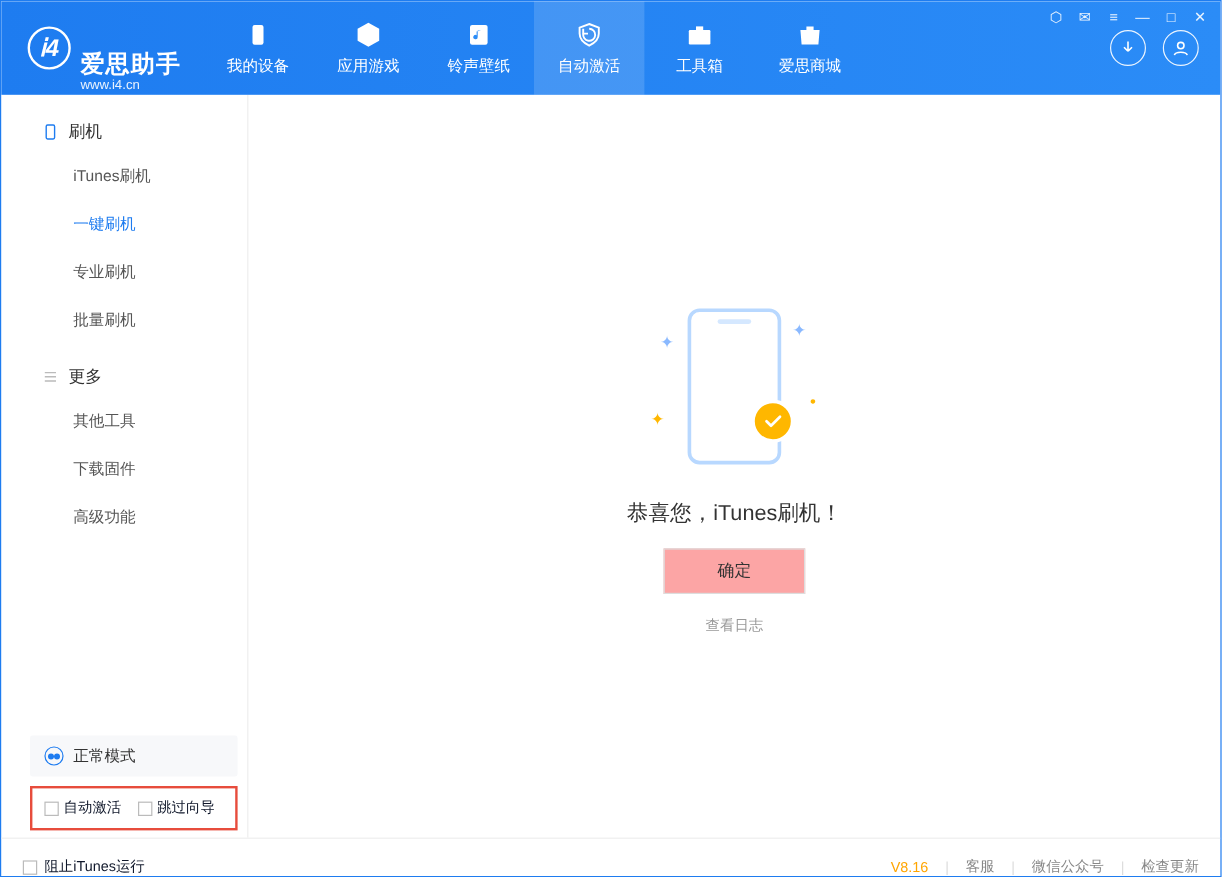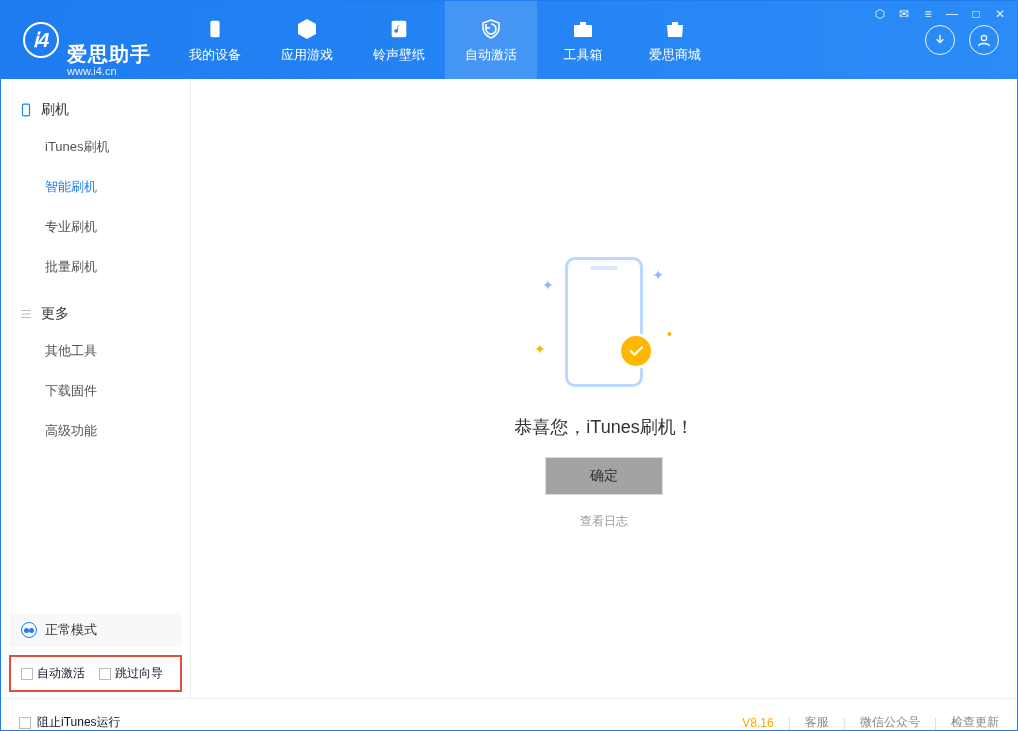--- a/index.html
+++ b/index.html
@@ -21,21 +21,21 @@
 
 .header-right { margin-left: auto; display: flex; align-items: center; gap: 14px; padding-right: 18px; }
 .hr-circle { width: 30px; height: 30px; border: 1.5px solid rgba(255,255,255,0.9); border-radius: 50%; display: flex; align-items: center; justify-content: center; cursor: pointer; color:#fff; }
 .hr-circle svg { width: 16px; height: 16px; fill: none; stroke: #fff; stroke-width: 2; }
 
 .win-controls { position: absolute; top: 6px; right: 10px; display: flex; gap: 10px; font-size: 12px; color: rgba(255,255,255,0.9); }
 .win-controls span { cursor: pointer; width:14px; text-align:center; }
 
 
 .body { display: flex; height: calc(100% - 78px - 32px); }
-.sidebar { width: 190px; border-right: 1px solid #eee; display: flex; flex-direction: column; }
+.sidebar { width: 190px; border-right: 1px solid #eee; display: flex; flex-direction: column; margin-left: 16px; }
 .side-scroll { flex: 1; overflow: auto; padding-top: 14px; }
 .side-section-title { display: flex; align-items: center; gap: 8px; padding: 8px 18px; font-size: 14px; color: #333; font-weight: 500; }
 .side-section-title .sicon { width:14px; height:14px; display:inline-block; }
 .side-item { padding: 11px 18px 11px 44px; font-size: 13px; color: #555; cursor: pointer; }
 .side-item.active { color: #1e7cf0; }
 
 .device-box { background: #f7f8fa; padding: 8px 12px; margin: 0 8px 8px 8px; border-radius: 2px; display:flex; align-items:center; gap:8px; }
 .device-mode-icon { width:16px; height:16px; border-radius:50%; border:1.5px solid #1e7cf0; display:flex; align-items:center; justify-content:center; position:relative;}
 .device-mode-icon::before, .device-mode-icon::after { content:""; position:absolute; width:5px; height:5px; background:#1e7cf0; border-radius:50%; }
 .device-mode-icon::before { left:2px; top:5px; }
@@ -57,21 +57,21 @@
 .main { flex: 1; display: flex; flex-direction: column; align-items: center; justify-content: center; gap: 18px; }
 .success-graphic { width: 160px; height: 150px; position: relative; display:flex; align-items:center; justify-content:center; }
 .phone-outline { width: 78px; height: 130px; border: 3px solid #b8d8ff; border-radius: 10px; background: #fff; position: relative; }
 .phone-outline::before { content:""; position:absolute; top:6px; left:50%; transform:translateX(-50%); width:28px; height:4px; background:#d5e8ff; border-radius:2px;}
 .check-badge { position:absolute; right:30px; bottom:28px; width:36px; height:36px; background:#ffb700; border-radius:50%; display:flex; align-items:center; justify-content:center; border:3px solid #fff; }
 .check-badge svg { width:18px; height:18px; stroke:#fff; fill:none; stroke-width:3; stroke-linecap:round; stroke-linejoin:round; }
 .sparkle { position:absolute; color:#ffb700; font-size:14px; }
 .s1 { left:18px; top:30px; color:#8ab9ff;} .s2{left:10px; bottom:40px;} .s3{right:20px; top:20px; color:#8ab9ff;} .s4{right:12px; bottom:55px;}
 
 .success-text { font-size: 18px; color: #333; font-weight: 500; }
-.ok-btn { border:1px solid #ddd; background:#a3a3a3; padding: 9px 44px; font-size:14px; color:#333; cursor:pointer; }
+.ok-btn { border:1px solid #ddd; background:#fca5a5; padding: 9px 44px; font-size:14px; color:#333; cursor:pointer; }
 .view-log { font-size:12px; color:#999; cursor:pointer; text-decoration:none; }
 
 
 .footer { height: 48px; border-top: 1px solid #eee; display: flex; align-items: center; padding: 4px 18px; font-size: 12px; color: #888; }
 .footer-left { display:flex; align-items:center; gap:6px; }
 .footer-right { margin-left: auto; display: flex; align-items: center; gap: 14px; }
 .footer-right .sep { color:#ddd; }
 .footer-right span { cursor:pointer; }
 .version { color:#ffa500; }
 </style>
@@ -166,21 +166,21 @@
 <div class="body">
   <div class="sidebar">
     <div class="side-scroll">
       <div class="side-section-title">
         <span class="sicon"><svg viewBox="0 0 24 24" width="14" height="14">
               <rect x="6" y="2" width="12" height="20" rx="2" fill="none" stroke="#1e7cf0" stroke-width="2"></rect>
             </svg></span>
         <span>刷机</span>
       </div>
       <div class="side-item">iTunes刷机</div>
-      <div class="side-item active">智能刷机</div>
+      <div class="side-item active">一键刷机</div>
       <div class="side-item">专业刷机</div>
       <div class="side-item">批量刷机</div>
 
       <div class="side-section-title" style="margin-top:10px;">
         <span class="sicon"><svg viewBox="0 0 24 24" width="14" height="14">
               <path d="M4 6h16M4 12h16M4 18h16" stroke="#bbb" stroke-width="2"></path>
             </svg></span>
         <span>更多</span>
       </div>
       <div class="side-item">其他工具</div>

